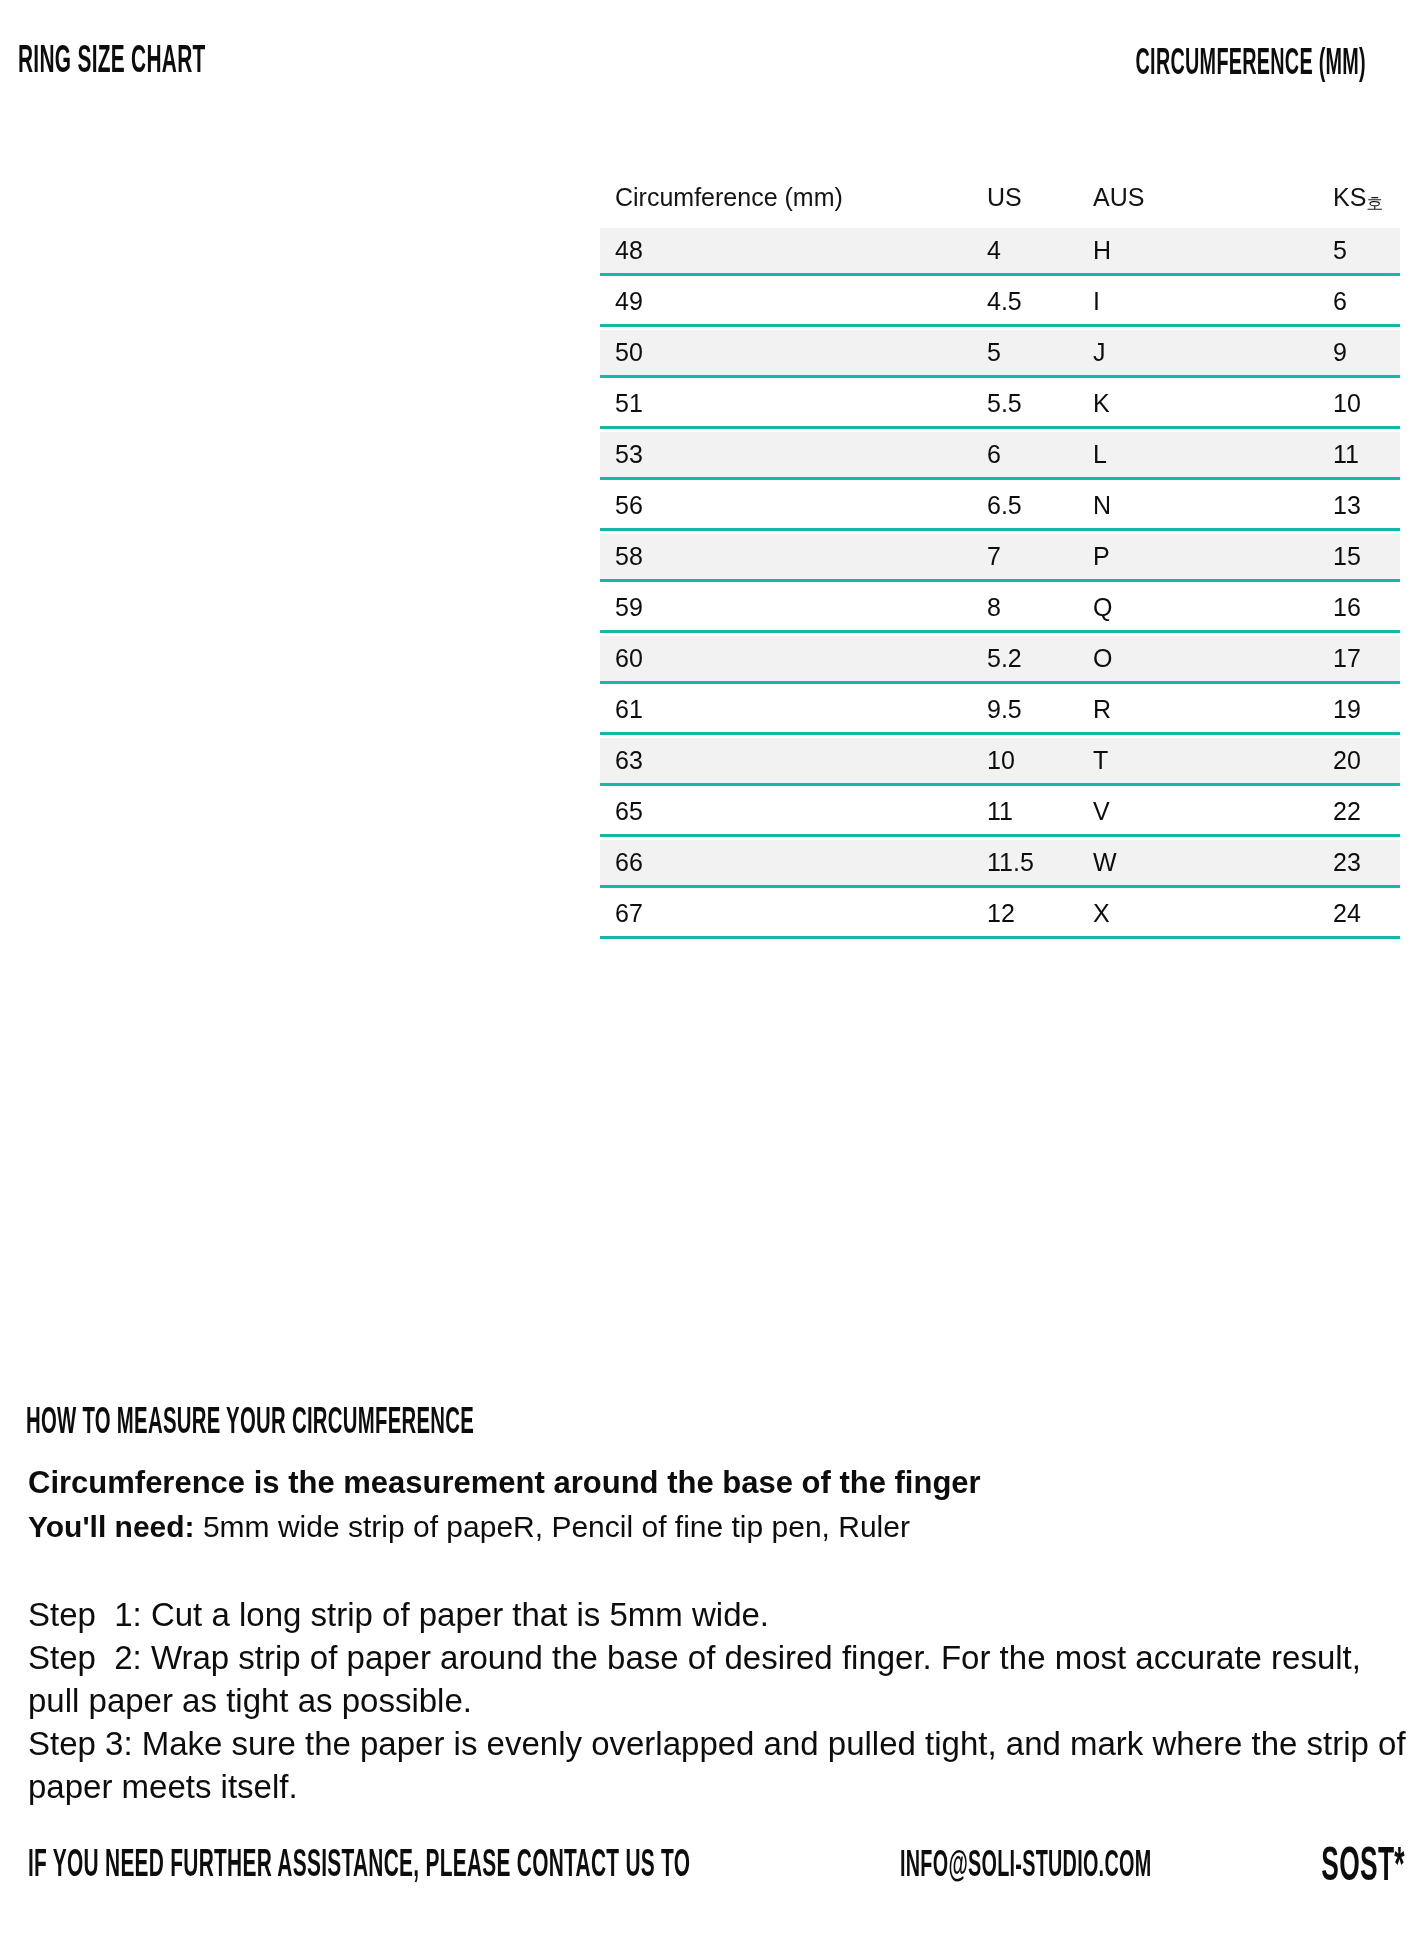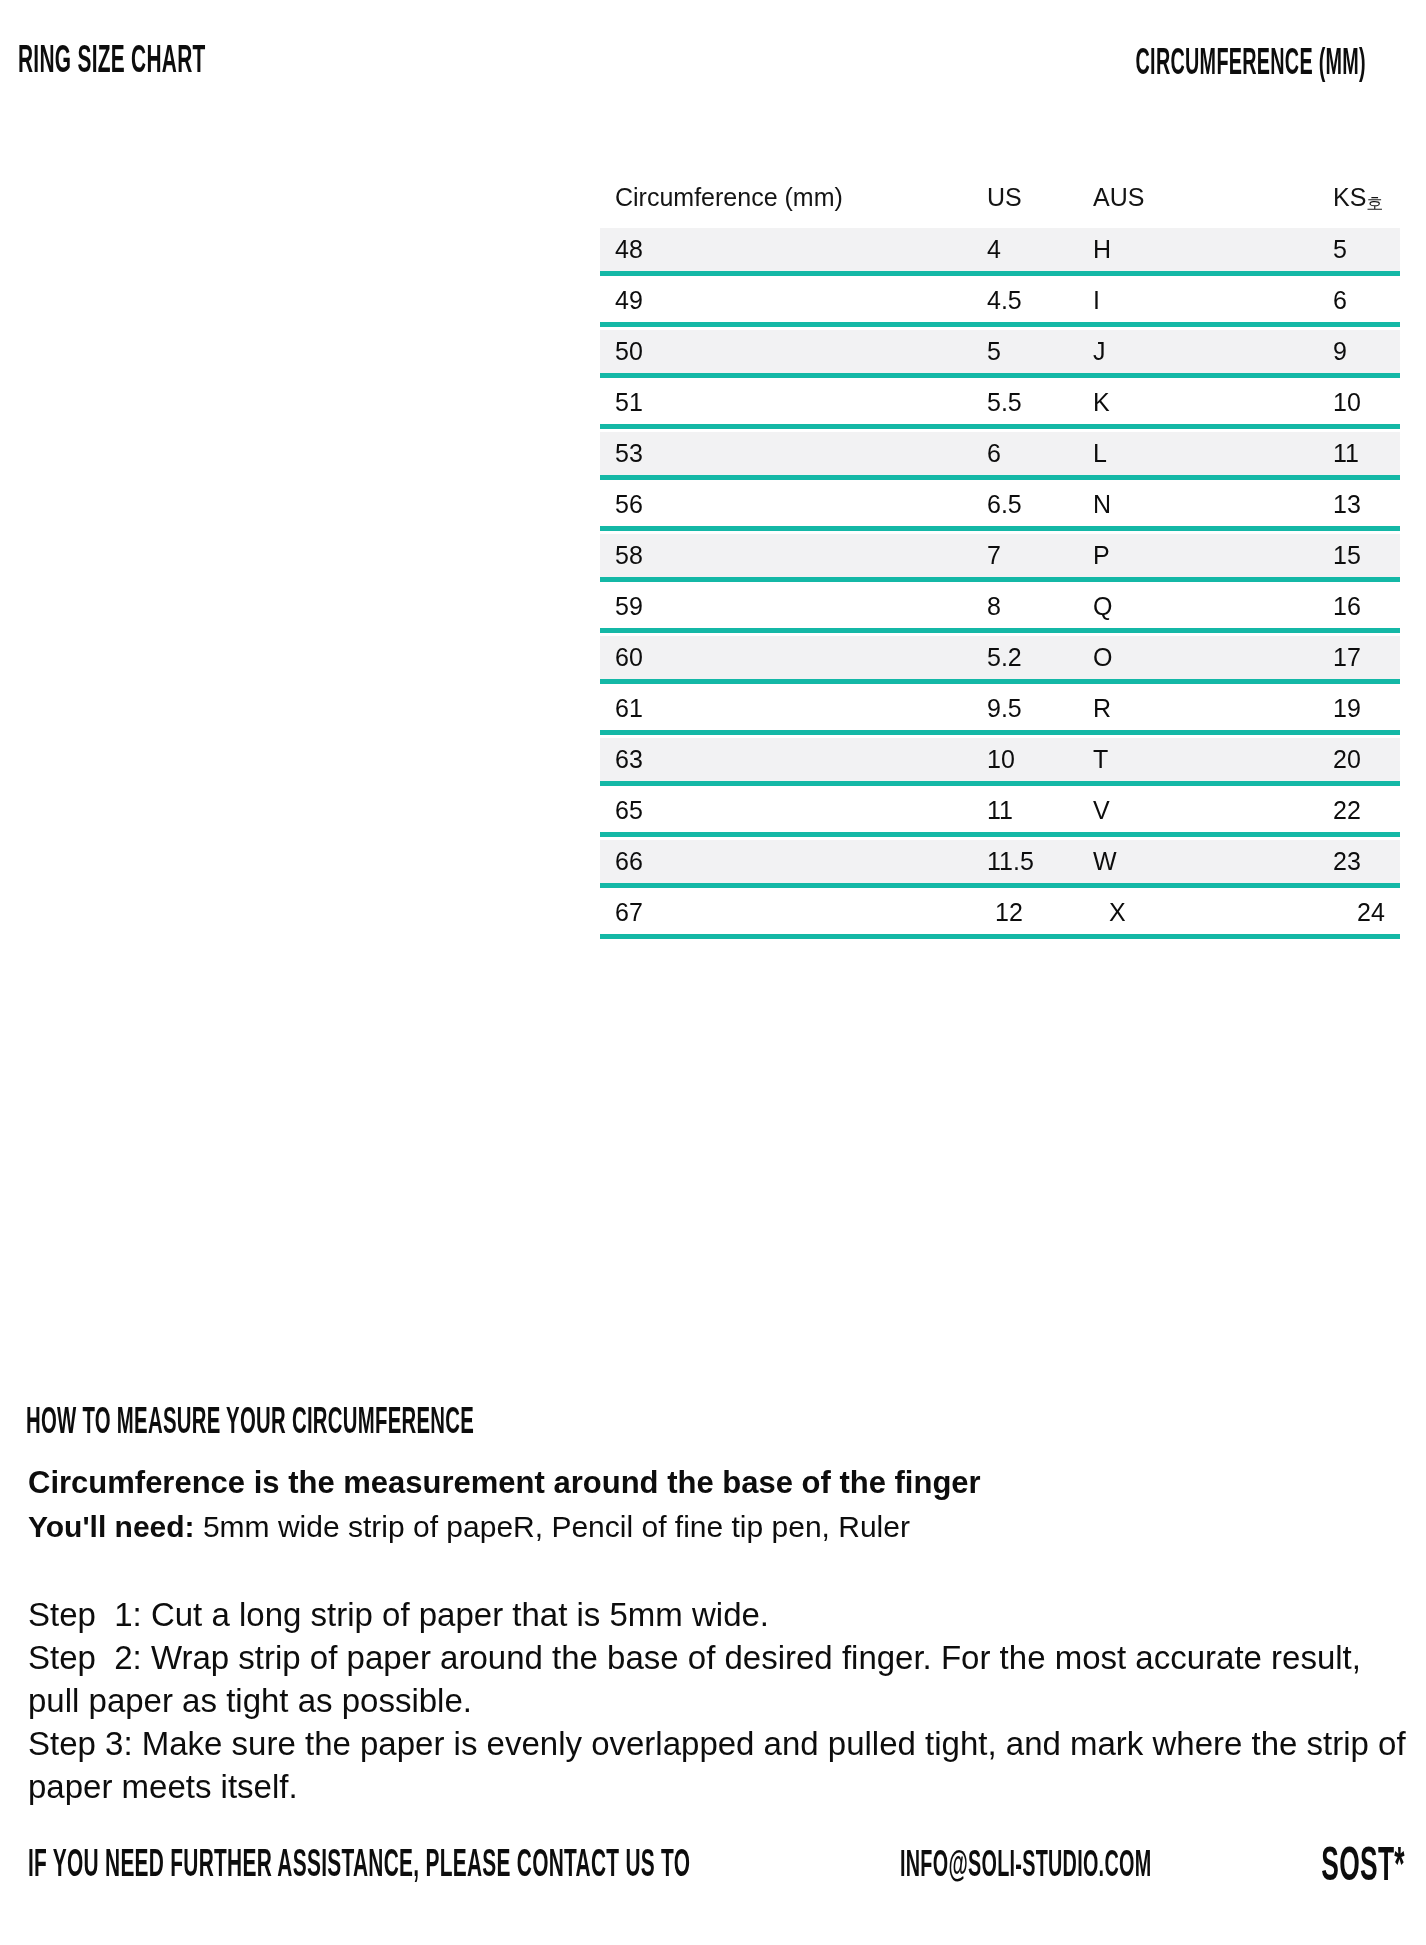--- a/index.html
+++ b/index.html
@@ -19,23 +19,23 @@
   .title-right { position:absolute; right:60px; top:41px;  font-size:36px; text-align:right; }
 
   
   .table { position:absolute; left:600px; top:170px; width:800px; }
   .thead, .trow {
     display:grid; grid-template-columns:372px 106px 240px 1fr;
     box-sizing:border-box; padding-left:15px; align-items:center;
     font-size:25px; height:51px;
   }
   .thead { height:55px; color:#141414; }
-  .trow  { border-top:3px solid #ffffff; border-bottom:5px solid #14b8a6; }
+  .trow  { border-top:3px solid #ffffff; border-bottom:3px solid #14b8a6; }
   .tbody .trow:nth-child(odd) { background:var(--shade,#f2f2f3); background-clip:padding-box; }
-  .tbody .trow:last-child     { background:transparent;gap:8px; }
+  .tbody .trow:last-child     { background:transparent; }
   .ks-sub { font-size:17px; position:relative; top:3px; letter-spacing:0; }
 
   
   .howto-heading { position:absolute; left:26px; top:1400px; font-size:37px; }
   .intro { position:absolute; left:28px; top:1461px; font-size:30px; line-height:44px; }
   .intro .bold-line { font-weight:700; font-size:31px; }
   .b { font-weight:700; }
   .pre { white-space:pre-wrap; }
   .steps { position:absolute; left:28px; top:1593px; font-size:33px; line-height:43px; }
 

